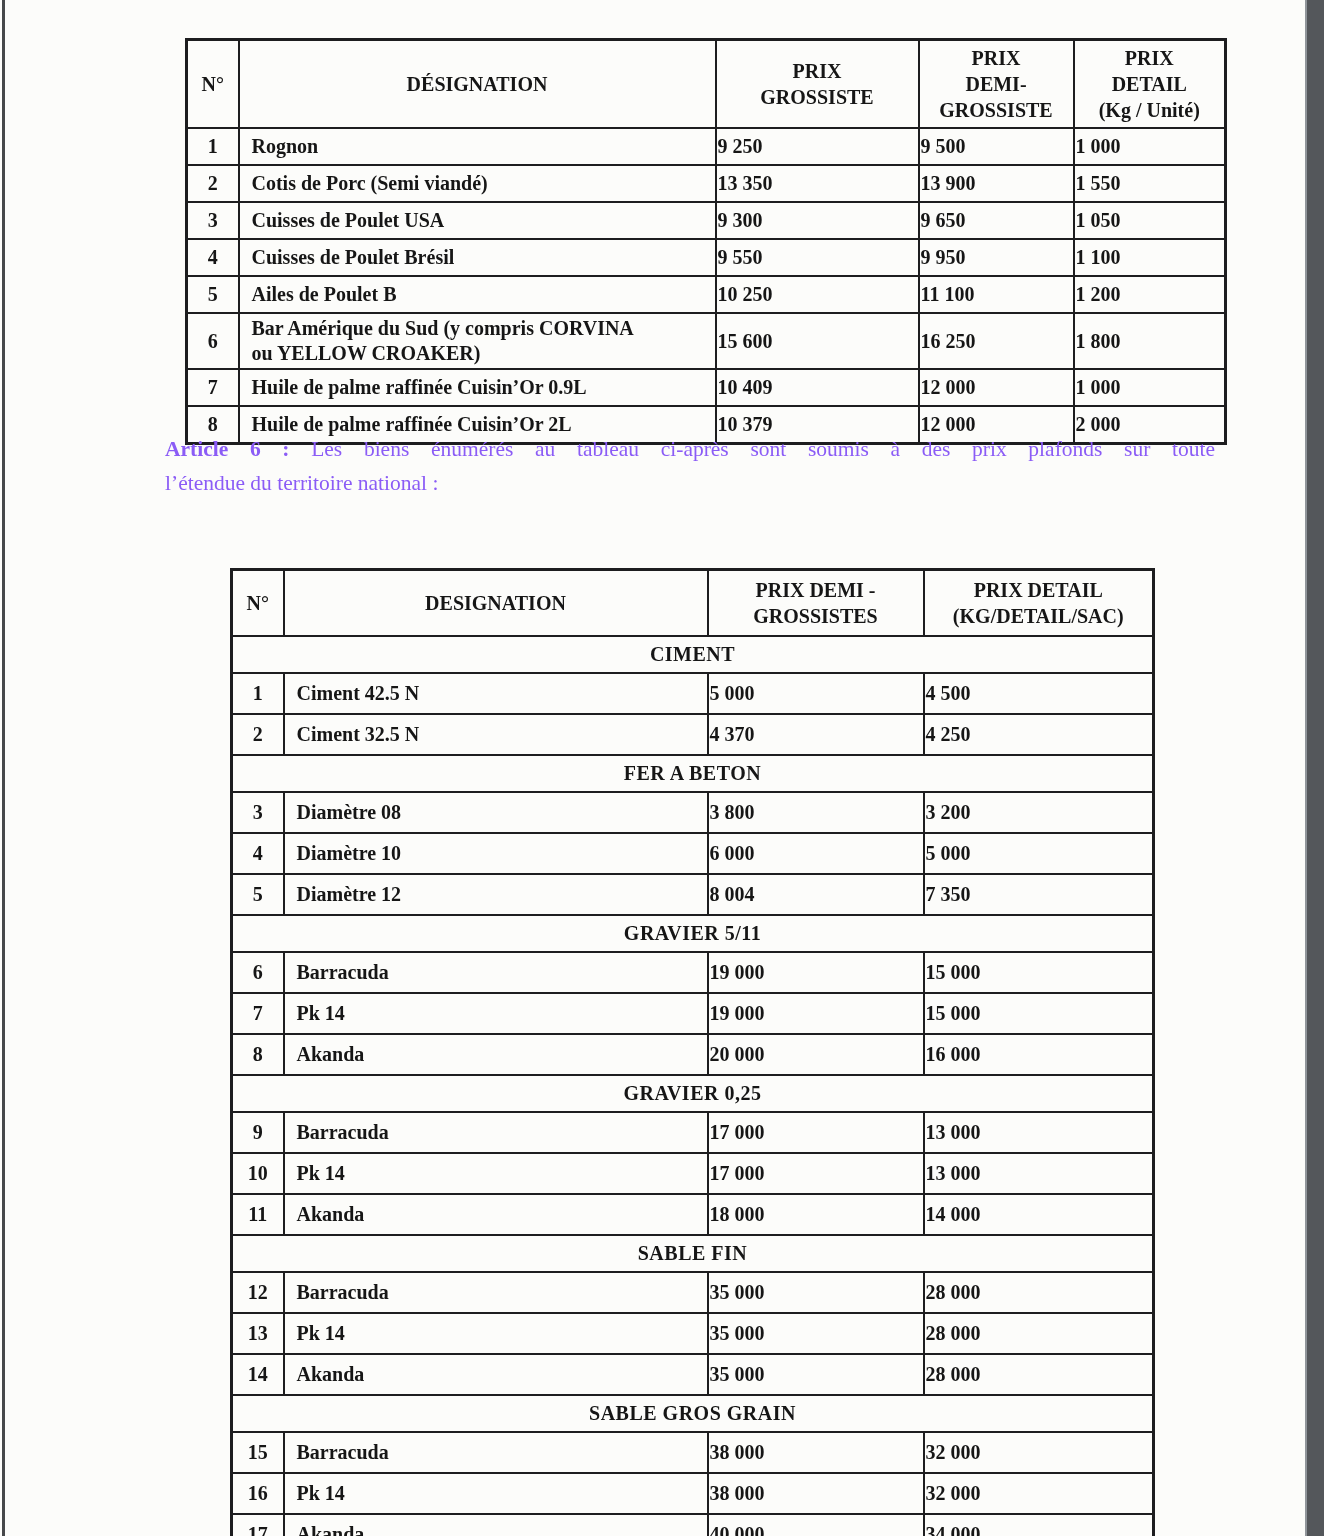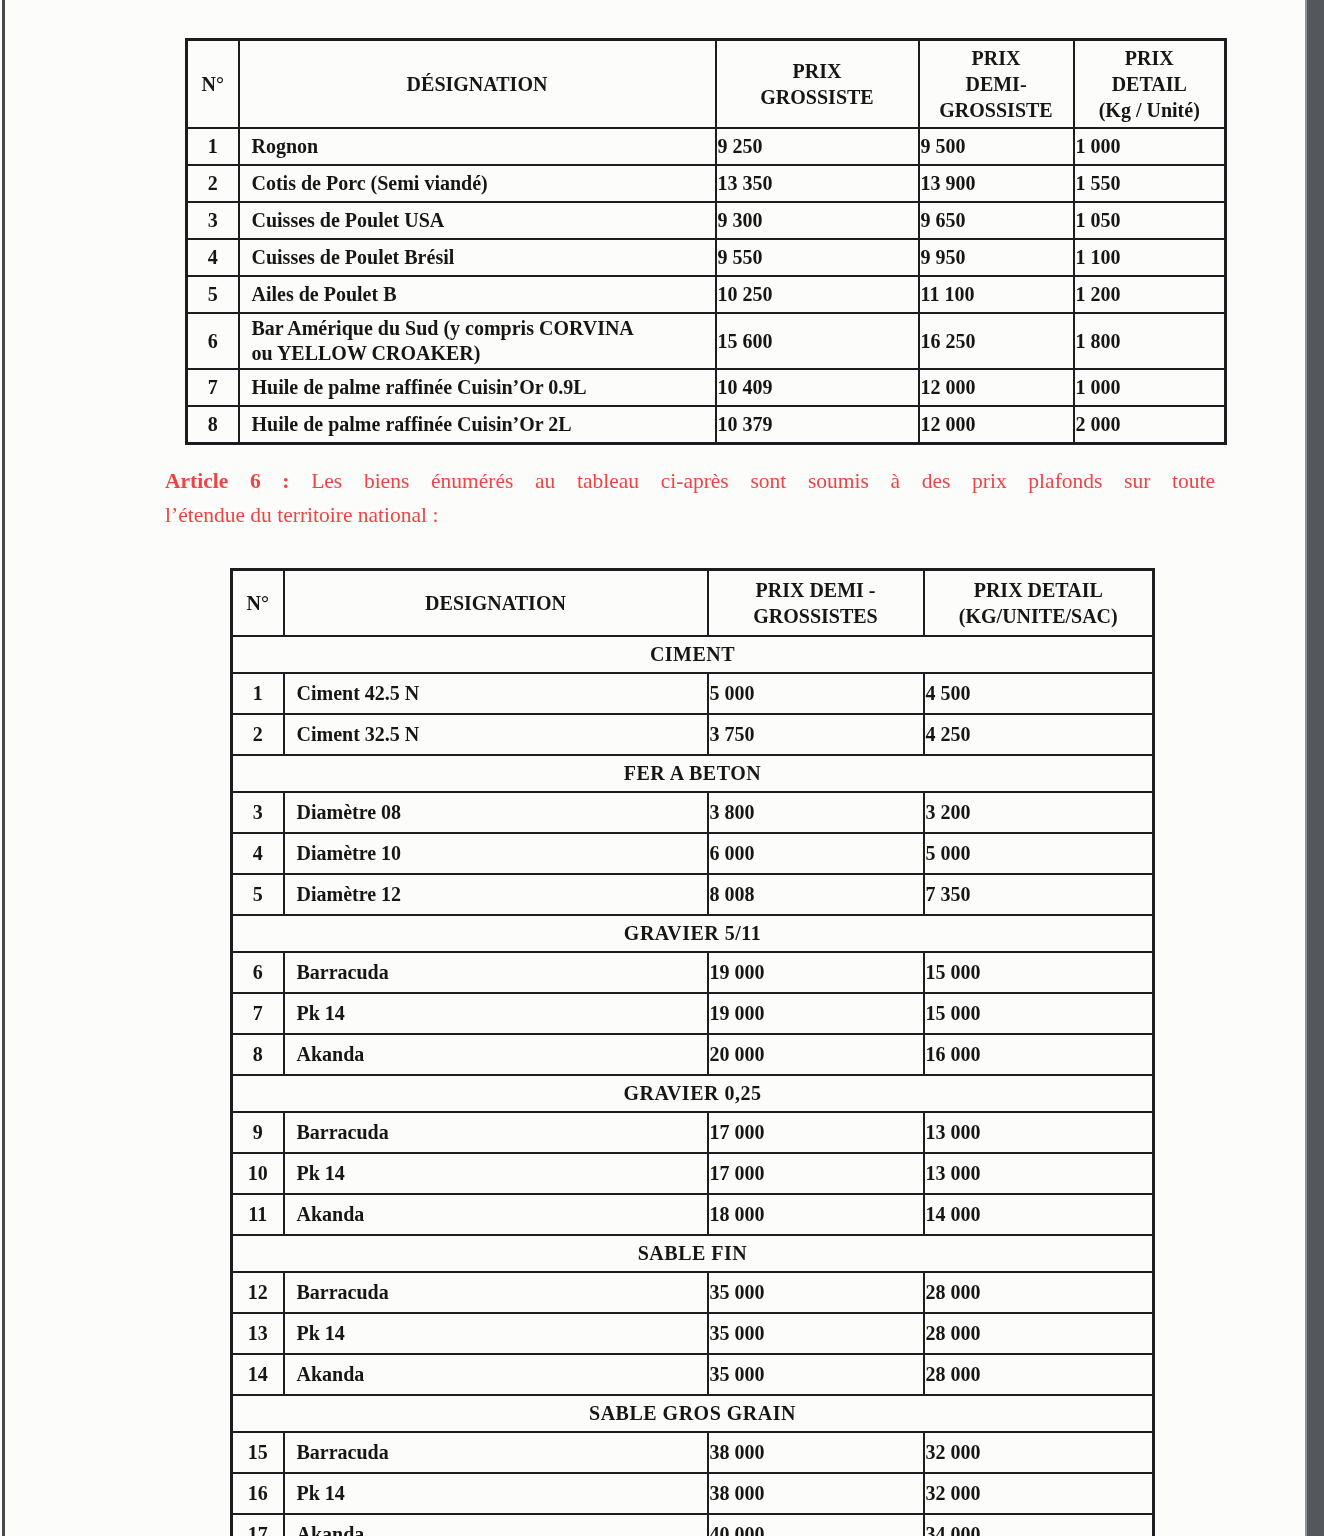--- a/index.html
+++ b/index.html
@@ -41,23 +41,23 @@
     height: 84px; text-align: center; vertical-align: middle;
     white-space: pre-line; line-height: 1.3; font-size: 20px;
   }
   .t1 td { height: 31px; vertical-align: middle; }
   .t1 .c-no  { text-align: center; }
   .t1 .c-des { text-align: left; padding: 2px 8px 2px 12px; white-space: pre-line; line-height: 1.25; border-radius: 13px; }
   .t1 .c-num { text-align: left; }
 
   
   .article {
-    position: absolute; left: 165px; top: 464px;
+    position: absolute; left: 165px; top: 432px;
     width: 1050px;
-    font-size: 21.5px; line-height: 34px; color: #ef4444;
+    font-size: 21.5px; line-height: 34px; color: #8b5cf6;
   }
   .art-line1 { text-align: justify; text-align-last: justify; }
   .art-line2 { text-align: left; }
 
   
   .t2 {
     position: absolute; left: 230px; top: 568px;
     width: 922px;
     border: 3px solid #1d1d1f;
     font-weight: bold; font-size: 20px;
@@ -178,58 +178,58 @@
         <col style="width:216px">
         <col style="width:230px">
     </colgroup>
     <thead>
       <tr>
         <th>N°</th>
         <th>DESIGNATION</th>
         <th>PRIX DEMI -
 GROSSISTES</th>
         <th>PRIX DETAIL
-(KG/UNITE/SAC)</th>
+(KG/DETAIL/SAC)</th>
       </tr>
     </thead>
     <tbody id="t2-body">
         <tr>
           <td class="section-band" colspan="4">CIMENT</td>
         </tr>
         <tr>
           <td class="c-no">1</td>
           <td class="c-des">Ciment 42.5 N</td>
           <td class="c-num">5 000</td>
           <td class="c-num">4 500</td>
         </tr>
         <tr>
           <td class="c-no">2</td>
           <td class="c-des">Ciment 32.5 N</td>
-          <td class="c-num">3 750</td>
+          <td class="c-num">4 370</td>
           <td class="c-num">4 250</td>
         </tr>
         <tr>
           <td class="section-band" colspan="4">FER A BETON</td>
         </tr>
         <tr>
           <td class="c-no">3</td>
           <td class="c-des">Diamètre 08</td>
           <td class="c-num">3 800</td>
           <td class="c-num">3 200</td>
         </tr>
         <tr>
           <td class="c-no">4</td>
           <td class="c-des">Diamètre 10</td>
           <td class="c-num">6 000</td>
           <td class="c-num">5 000</td>
         </tr>
         <tr>
           <td class="c-no">5</td>
           <td class="c-des">Diamètre 12</td>
-          <td class="c-num">8 008</td>
+          <td class="c-num">8 004</td>
           <td class="c-num">7 350</td>
         </tr>
         <tr>
           <td class="section-band" colspan="4">GRAVIER 5/11</td>
         </tr>
         <tr>
           <td class="c-no">6</td>
           <td class="c-des">Barracuda</td>
           <td class="c-num">19 000</td>
           <td class="c-num">15 000</td>

